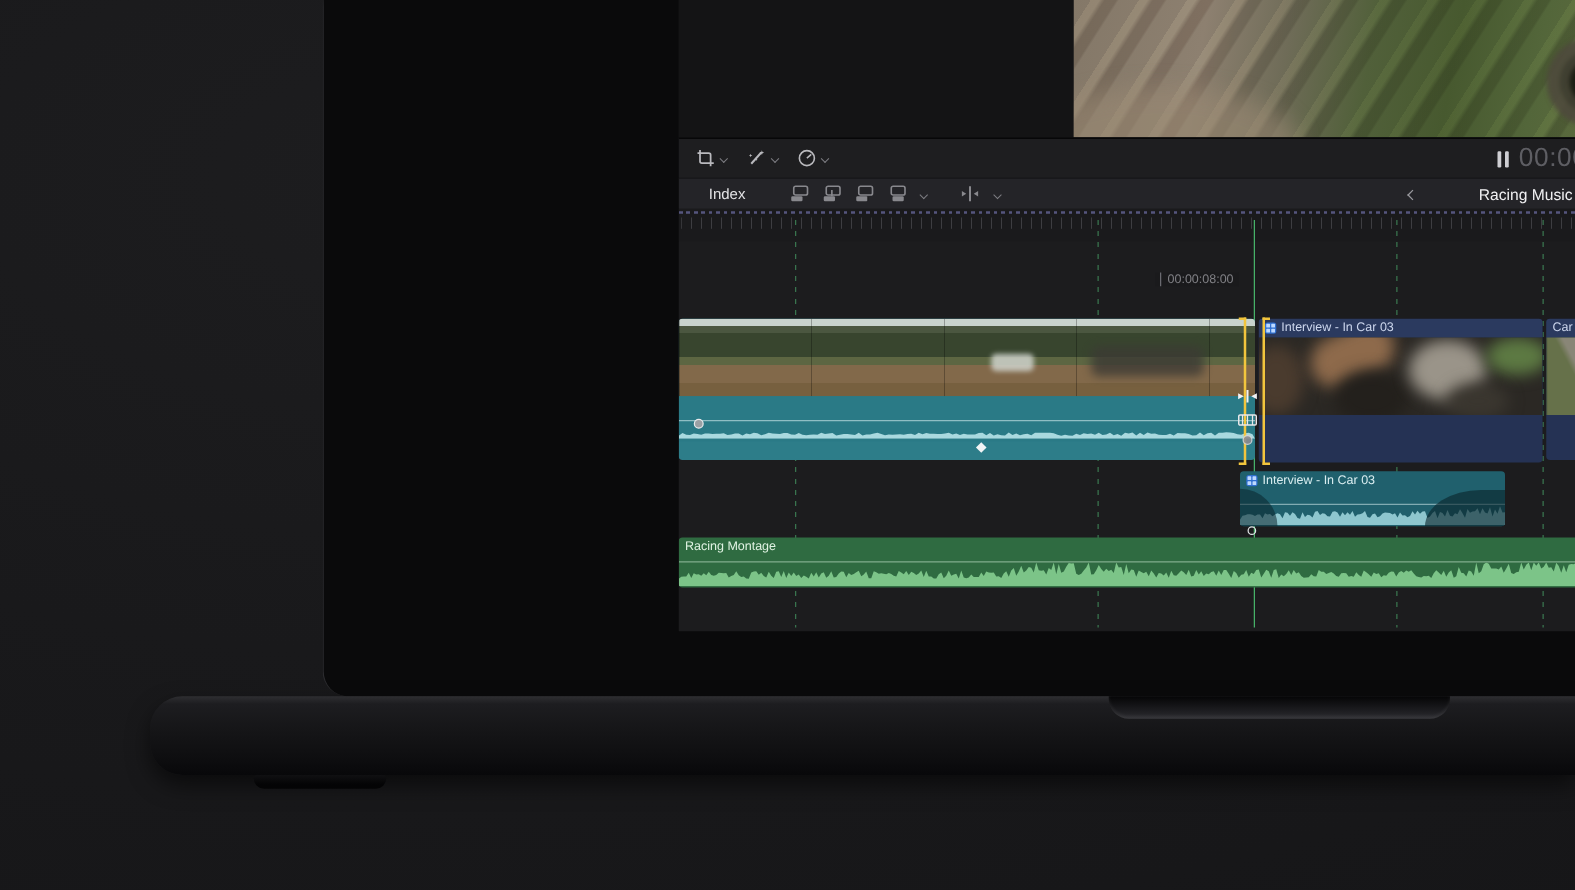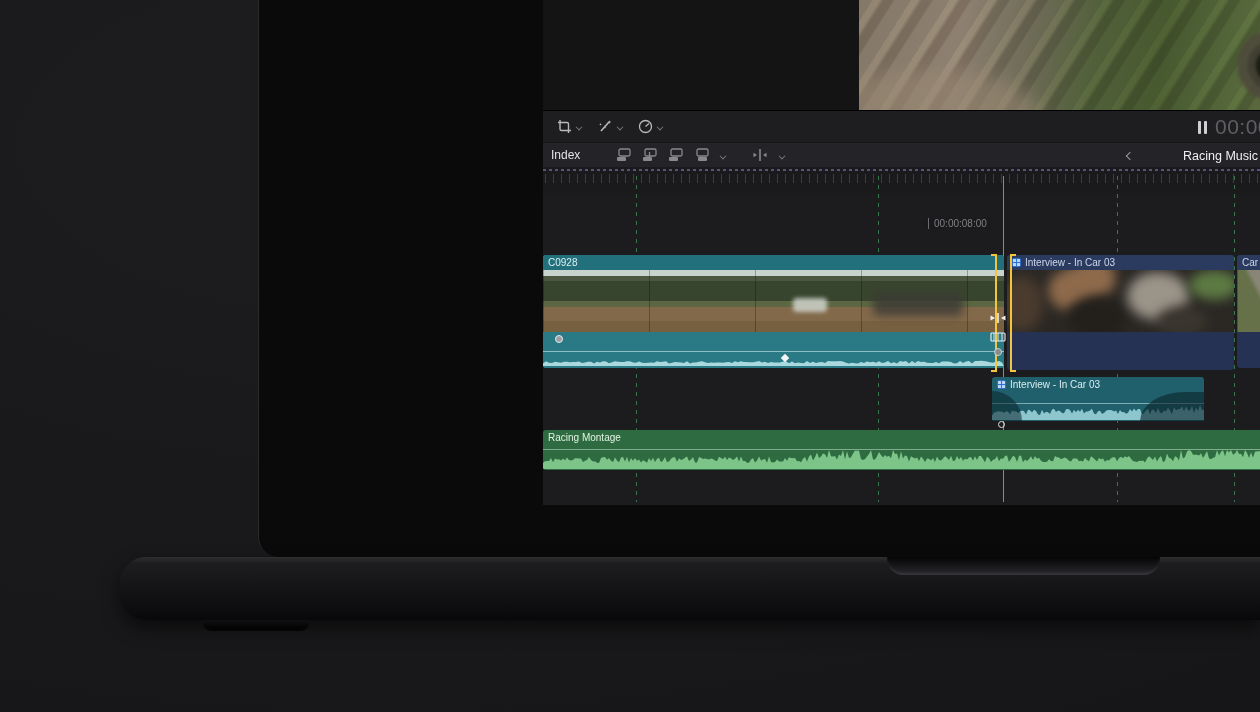--- a/index.html
+++ b/index.html
@@ -52,21 +52,21 @@
   .toolbtn { display:flex; align-items:center; gap:4px; margin-left:14px; color:#b9b9bd; }
   .chev { width:7px; height:7px; position:relative; }
   .chev::after { content:""; position:absolute; left:0; top:1px; width:5px; height:5px; border-right:1.5px solid #7e7e83; border-bottom:1.5px solid #7e7e83; transform:rotate(45deg) scale(.8); }
   .chev.left::after { transform:rotate(135deg); border-color:#9a9a9f; }
 
   .tc-group { position:absolute; left:655px; top:0; height:32px; display:flex; align-items:center; }
   .pause-icon { display:inline-flex; gap:3px; margin-right:8px; }
   .pause-icon i { width:3px; height:13px; background:#cfcfd3; border-radius:1px; }
   .timecode { font-size:21px; letter-spacing:.5px; color:#5e5e63; white-space:nowrap; }
 
-  .index-btn { margin-left:8px; font-size:12px; color:#e3e3e5; }
+  .index-btn { margin-left:24px; font-size:12px; color:#e3e3e5; }
   .edit-icons { display:flex; align-items:center; gap:10px; margin-left:36px; color:#88888d; }
   .edit-icons svg { display:block; }
   .nav-left { position:absolute; left:584px; top:9px; }
   .proj { position:absolute; left:640px; top:0; height:25px; display:flex; align-items:center; gap:6px; }
   .proj-name { font-size:12.5px; color:#f0f0f2; }
 
   
   .ruler { position:absolute; left:0; top:167px; width:976px; height:26px; background:#1a1a1c; }
   .ruler .dots { position:absolute; left:0; top:2px; width:100%; height:2px;
     background:repeating-linear-gradient(90deg,#55557d 0 3px, transparent 3px 6px); }
@@ -239,23 +239,20 @@
 
     <div id="guides">
         <div class="guide" style="left: 93px;"></div>
         <div class="guide" style="left: 335px;"></div>
         <div class="guide" style="left: 574px;"></div>
         <div class="guide" style="left: 691px;"></div>
         <div class="snapline" style="left: 460px;"></div>
       </div>
 
     <div class="clip c0928">
-      <div class="clip-head">
-          <span>C0928</span>
-        </div>
       <div class="strip">
         <i class="car1"></i>
         <i class="car2"></i>
       </div>
       <div class="apod">
         <div class="vol"></div>
         <svg class="wavestrip" id="wv-c0928" preserveAspectRatio="none" width="461" height="7" viewBox="0 0 461 7">
             <path d="M0 7 L0 4.5 L3 2.3 L6 3.8 L9 4.0 L12 2.8 L15 3.2 L18 3.7 L21 2.7 L24 2.7 L27 3.2 L30 2.9 L33 3.0 L36 2.5 L39 3.9 L42 3.6 L45 2.8 L48 2.8 L51 4.4 L54 2.8 L57 3.4 L60 2.2 L63 2.5 L66 4.2 L69 3.3 L72 2.2 L75 2.8 L78 2.9 L81 3.1 L84 2.3 L87 2.3 L90 3.6 L93 3.7 L96 2.4 L99 3.7 L102 4.1 L105 3.8 L108 3.5 L111 3.8 L114 2.2 L117 3.1 L120 2.7 L123 2.3 L126 4.4 L129 3.8 L132 3.1 L135 3.2 L138 3.5 L141 4.0 L144 2.2 L147 4.4 L150 3.6 L153 3.6 L156 2.8 L159 2.2 L162 3.2 L165 4.1 L168 3.5 L171 3.8 L174 3.6 L177 3.4 L180 3.7 L183 3.2 L186 2.9 L189 3.9 L192 2.2 L195 3.3 L198 2.3 L201 2.9 L204 2.9 L207 3.2 L210 3.2 L213 2.7 L216 2.1 L219 3.5 L222 2.7 L225 3.9 L228 3.0 L231 3.6 L234 3.6 L237 3.5 L240 2.4 L243 2.2 L246 4.2 L249 2.4 L252 4.3 L255 3.4 L258 4.1 L261 4.3 L264 1.9 L267 3.9 L270 2.8 L273 4.1 L276 3.3 L279 2.9 L282 4.1 L285 2.1 L288 2.2 L291 2.2 L294 2.2 L297 2.1 L300 2.5 L303 3.8 L306 4.5 L309 3.8 L312 4.3 L315 4.5 L318 2.9 L321 3.9 L324 2.5 L327 3.2 L330 2.7 L333 3.8 L336 2.2 L339 3.9 L342 3.5 L345 2.1 L348 4.2 L351 3.2 L354 4.5 L357 2.1 L360 2.8 L363 2.0 L366 4.4 L369 2.1 L372 4.0 L375 1.9 L378 3.0 L381 2.7 L384 3.8 L387 3.9 L390 3.9 L393 3.0 L396 4.3 L399 2.4 L402 2.6 L405 2.6 L408 3.1 L411 4.4 L414 4.2 L417 2.0 L420 4.1 L423 2.6 L426 2.1 L429 4.4 L432 2.1 L435 2.1 L438 1.8 L441 1.9 L444 2.4 L447 3.3 L450 3.8 L453 2.5 L456 2.1 L459 3.4 L461 7 Z" fill="#a9d9df"></path>
           </svg>
       </div>

